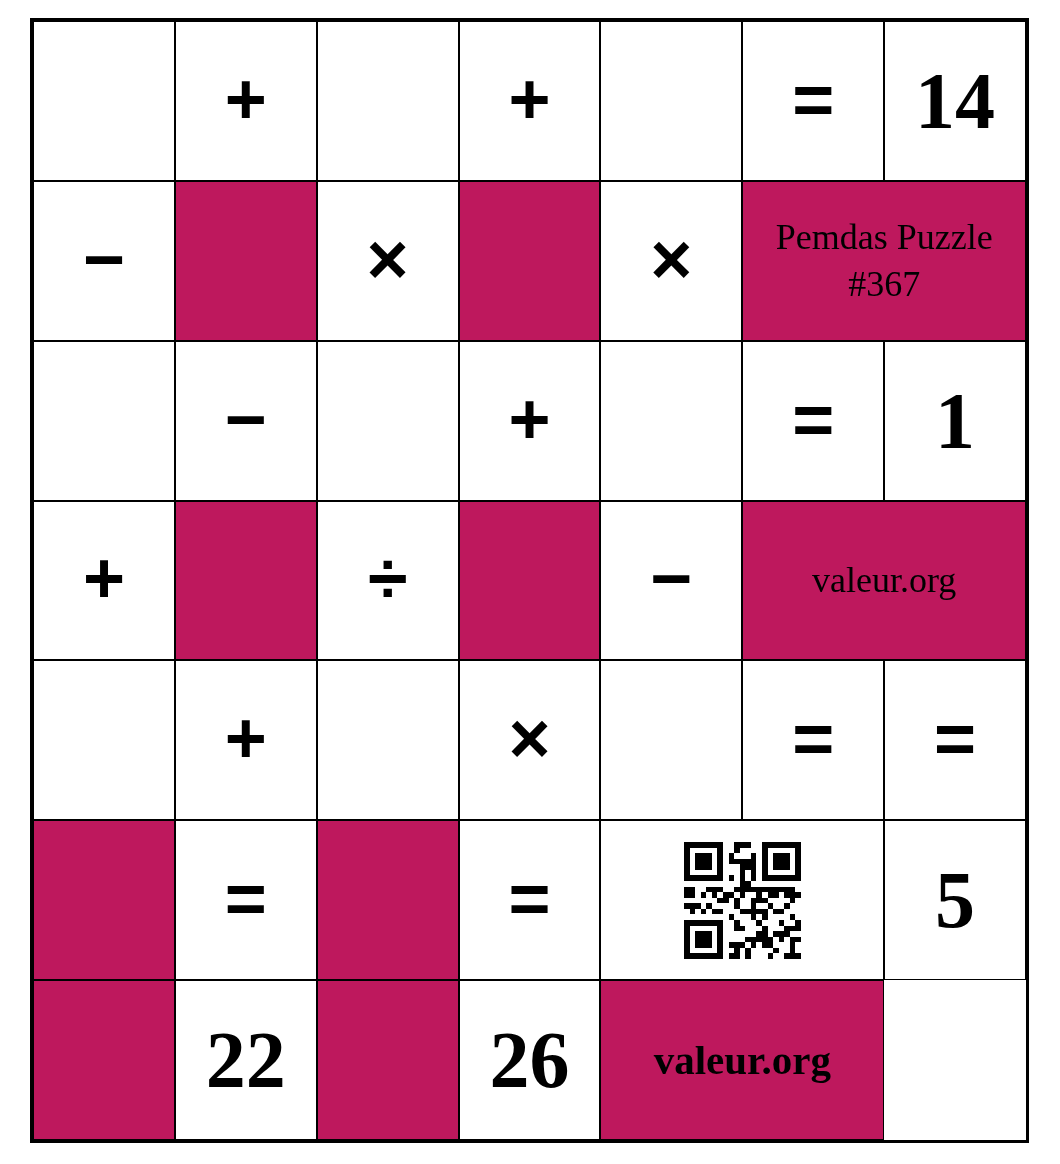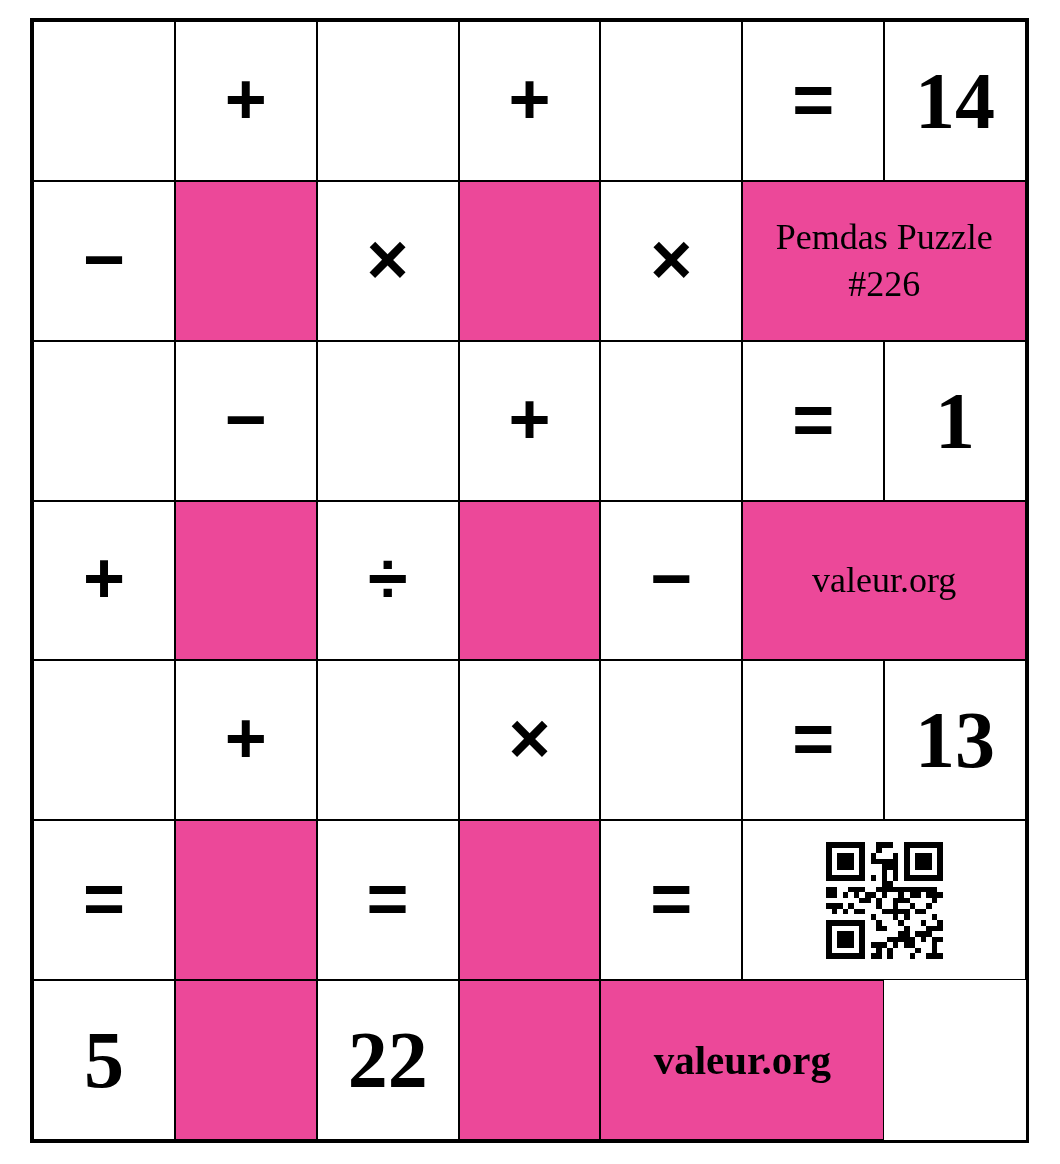--- a/index.html
+++ b/index.html
@@ -32,21 +32,21 @@
   }
   .cell {
     box-sizing: border-box;
     border: 1.5px solid #000000;
     background: #ffffff;
     display: flex;
     align-items: center;
     justify-content: center;
     overflow: hidden;
   }
-  .cell.gray { background: #ec4899; }
+  .cell.gray { background: #be185d; }
   .cell.span2 { grid-column: span 2; }
   .op {
     font-family: "Liberation Sans", "DejaVu Sans", sans-serif;
     font-weight: 700;
     font-size: 72px;
     line-height: 1;
     color: #000000;
     transform: translateY(-2px);
   }
   .num {
@@ -100,21 +100,21 @@
       <div class="cell">
         <span class="op">×</span>
       </div>
       <div class="cell gray"></div>
       <div class="cell">
         <span class="op">×</span>
       </div>
       <div class="cell gray span2">
         <div class="label">
           <div>Pemdas Puzzle</div>
-          <div>#226</div>
+          <div>#367</div>
         </div>
       </div>
       <div class="cell"></div>
       <div class="cell">
         <span class="op">−</span>
       </div>
       <div class="cell"></div>
       <div class="cell">
         <span class="op">+</span>
       </div>
@@ -145,23 +145,20 @@
       <div class="cell">
         <span class="op">+</span>
       </div>
       <div class="cell"></div>
       <div class="cell">
         <span class="op">×</span>
       </div>
       <div class="cell"></div>
       <div class="cell">
         <span class="op">=</span>
-      </div>
-      <div class="cell">
-        <span class="num">13</span>
       </div>
       <div class="cell">
         <span class="op">=</span>
       </div>
       <div class="cell gray"></div>
       <div class="cell">
         <span class="op">=</span>
       </div>
       <div class="cell gray"></div>
       <div class="cell">
@@ -393,17 +390,20 @@
         </svg>
       </div>
       <div class="cell">
         <span class="num">5</span>
       </div>
       <div class="cell gray"></div>
       <div class="cell">
         <span class="num">22</span>
       </div>
       <div class="cell gray"></div>
+      <div class="cell">
+        <span class="num">26</span>
+      </div>
       <div class="cell gray span2">
         <span class="site">valeur.org</span>
       </div>
     </div>
 </div>
 
 </body></html>

